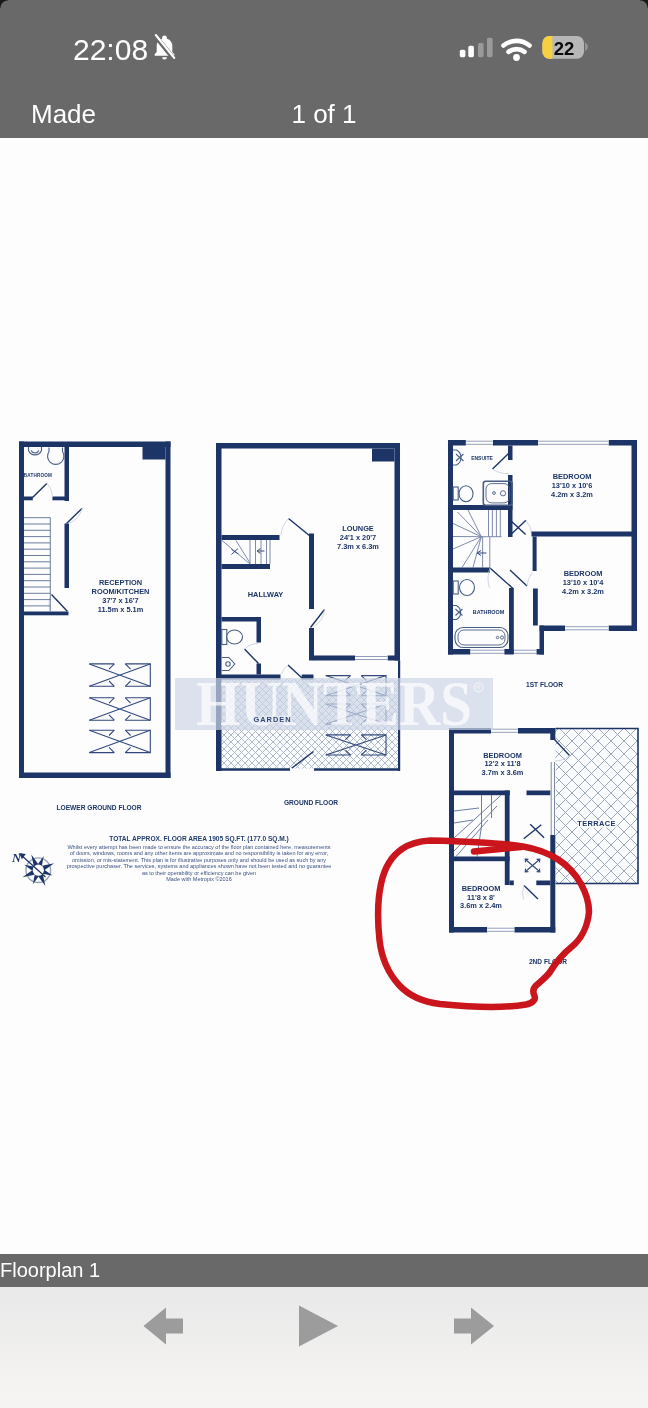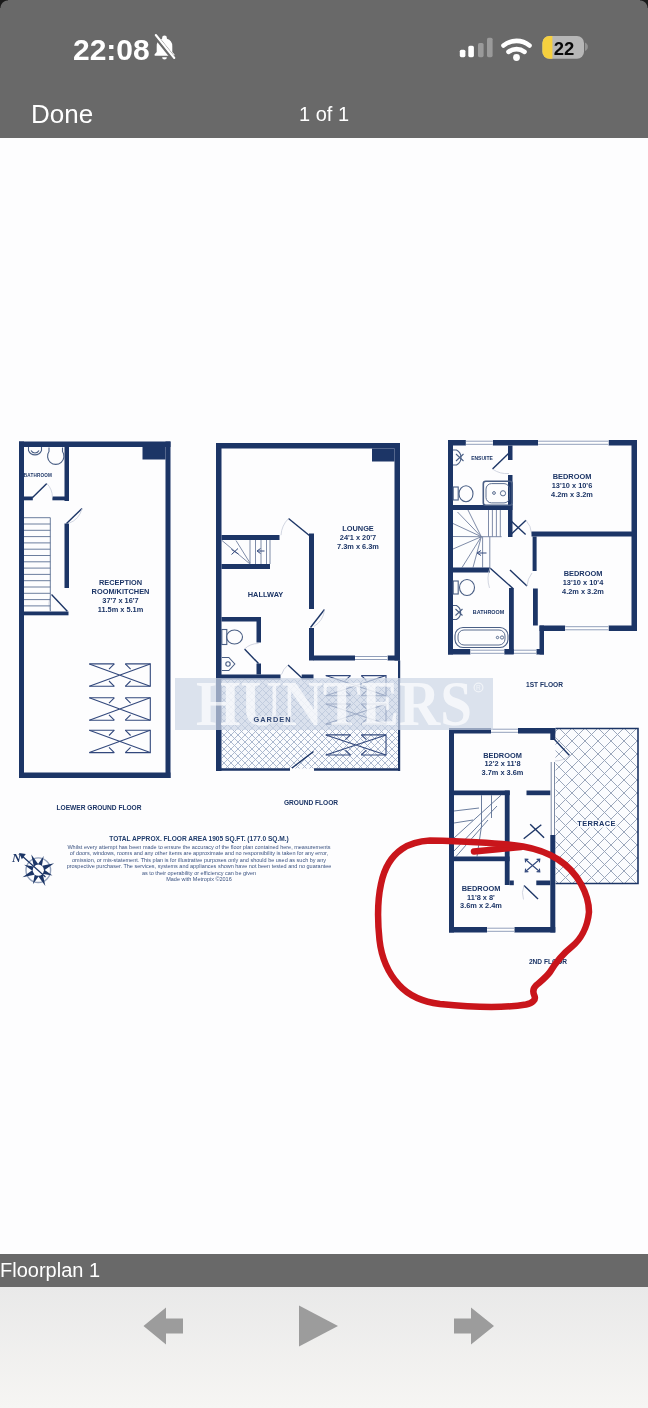--- a/index.html
+++ b/index.html
@@ -1,21 +1,21 @@
 <!DOCTYPE html>
 <html><head>
 <meta charset="utf-8">
 <style>
 html,body{margin:0;padding:0}
 body{width:648px;height:1408px;font-family:"Liberation Sans",sans-serif;background:#fff}
 .page{position:relative;width:648px;height:1408px;overflow:hidden;background:#fdfdfe}
 .hdr{position:absolute;left:0;top:0;width:648px;height:138px;background:#696969}
-.time{position:absolute;left:73px;top:33px;color:#fff;font-size:30px;font-weight:700;letter-spacing:0}
+.time{position:absolute;left:73px;top:33px;color:#fff;font-size:30px;font-weight:400;letter-spacing:0}
 .done{position:absolute;left:31px;top:101px;color:#fff;font-size:26px;font-weight:400;line-height:26px}
-.oneof{position:absolute;left:0;top:101px;width:648px;text-align:center;color:#fff;font-size:20px;font-weight:400;line-height:26px}
+.oneof{position:absolute;left:0;top:101px;width:648px;text-align:center;color:#fff;font-size:26px;font-weight:400;line-height:26px}
 .fbar{position:absolute;left:0;top:1254px;width:648px;height:33px;background:#696969;color:#fff;font-size:20px;line-height:33px;text-align:left}
 .ftool{position:absolute;left:0;top:1287px;width:648px;height:121px;background:linear-gradient(#e9e9e9,#f6f5f3)}
 .csvg{position:absolute;left:0;top:0}
 </style>
 </head>
 <body>
 <div class="page">
 
 <svg class="csvg" width="648" height="1408" viewBox="0 0 648 1408" font-family="Liberation Sans, sans-serif">
 <defs>
@@ -456,21 +456,21 @@
 </svg>
 
 <div class="hdr"></div>
 
 <div style="position:absolute;left:0;top:0;width:8px;height:8px;background:radial-gradient(circle at 8px 8px, rgba(0,0,0,0) 7px, #1a1a1a 8px)"></div>
 
 <div style="position:absolute;right:0;top:0;width:8px;height:8px;background:radial-gradient(circle at 0 8px, rgba(0,0,0,0) 7px, #1a1a1a 8px)"></div>
 
 <div class="time">22:08</div>
 
-<div class="done">Done</div>
+<div class="done">Made</div>
 
 <div class="oneof">1 of 1</div>
 
 <svg class="csvg" width="648" height="140" viewBox="0 0 648 140" id="statussvg">
 
 <g transform="translate(153.5,34)">
 <path d="M11 1.6 a2.4 2.4 0 0 1 2.4 2.4 l0 0.8 a7.8 7.8 0 0 1 5.4 7.4 v5.7 l2 2.4 a0.95 0.95 0 0 1 -0.73 1.56 h-18.14 a0.95 0.95 0 0 1 -0.73 -1.56 l2 -2.4 v-5.7 a7.8 7.8 0 0 1 5.4 -7.4 l0 -0.8 a2.4 2.4 0 0 1 2.4 -2.4 z" fill="#fff"></path>
 <path d="M8.6 23.2 h4.8 a2.4 2.4 0 0 1 -4.8 0 z" fill="#fff"></path>
 <path d="M1.5 1.5 L20 24.5" stroke="#696969" stroke-width="4.6" fill="none"></path>
 <path d="M2.3 1 L20.8 24" stroke="#fff" stroke-width="2.1" stroke-linecap="round" fill="none"></path>

